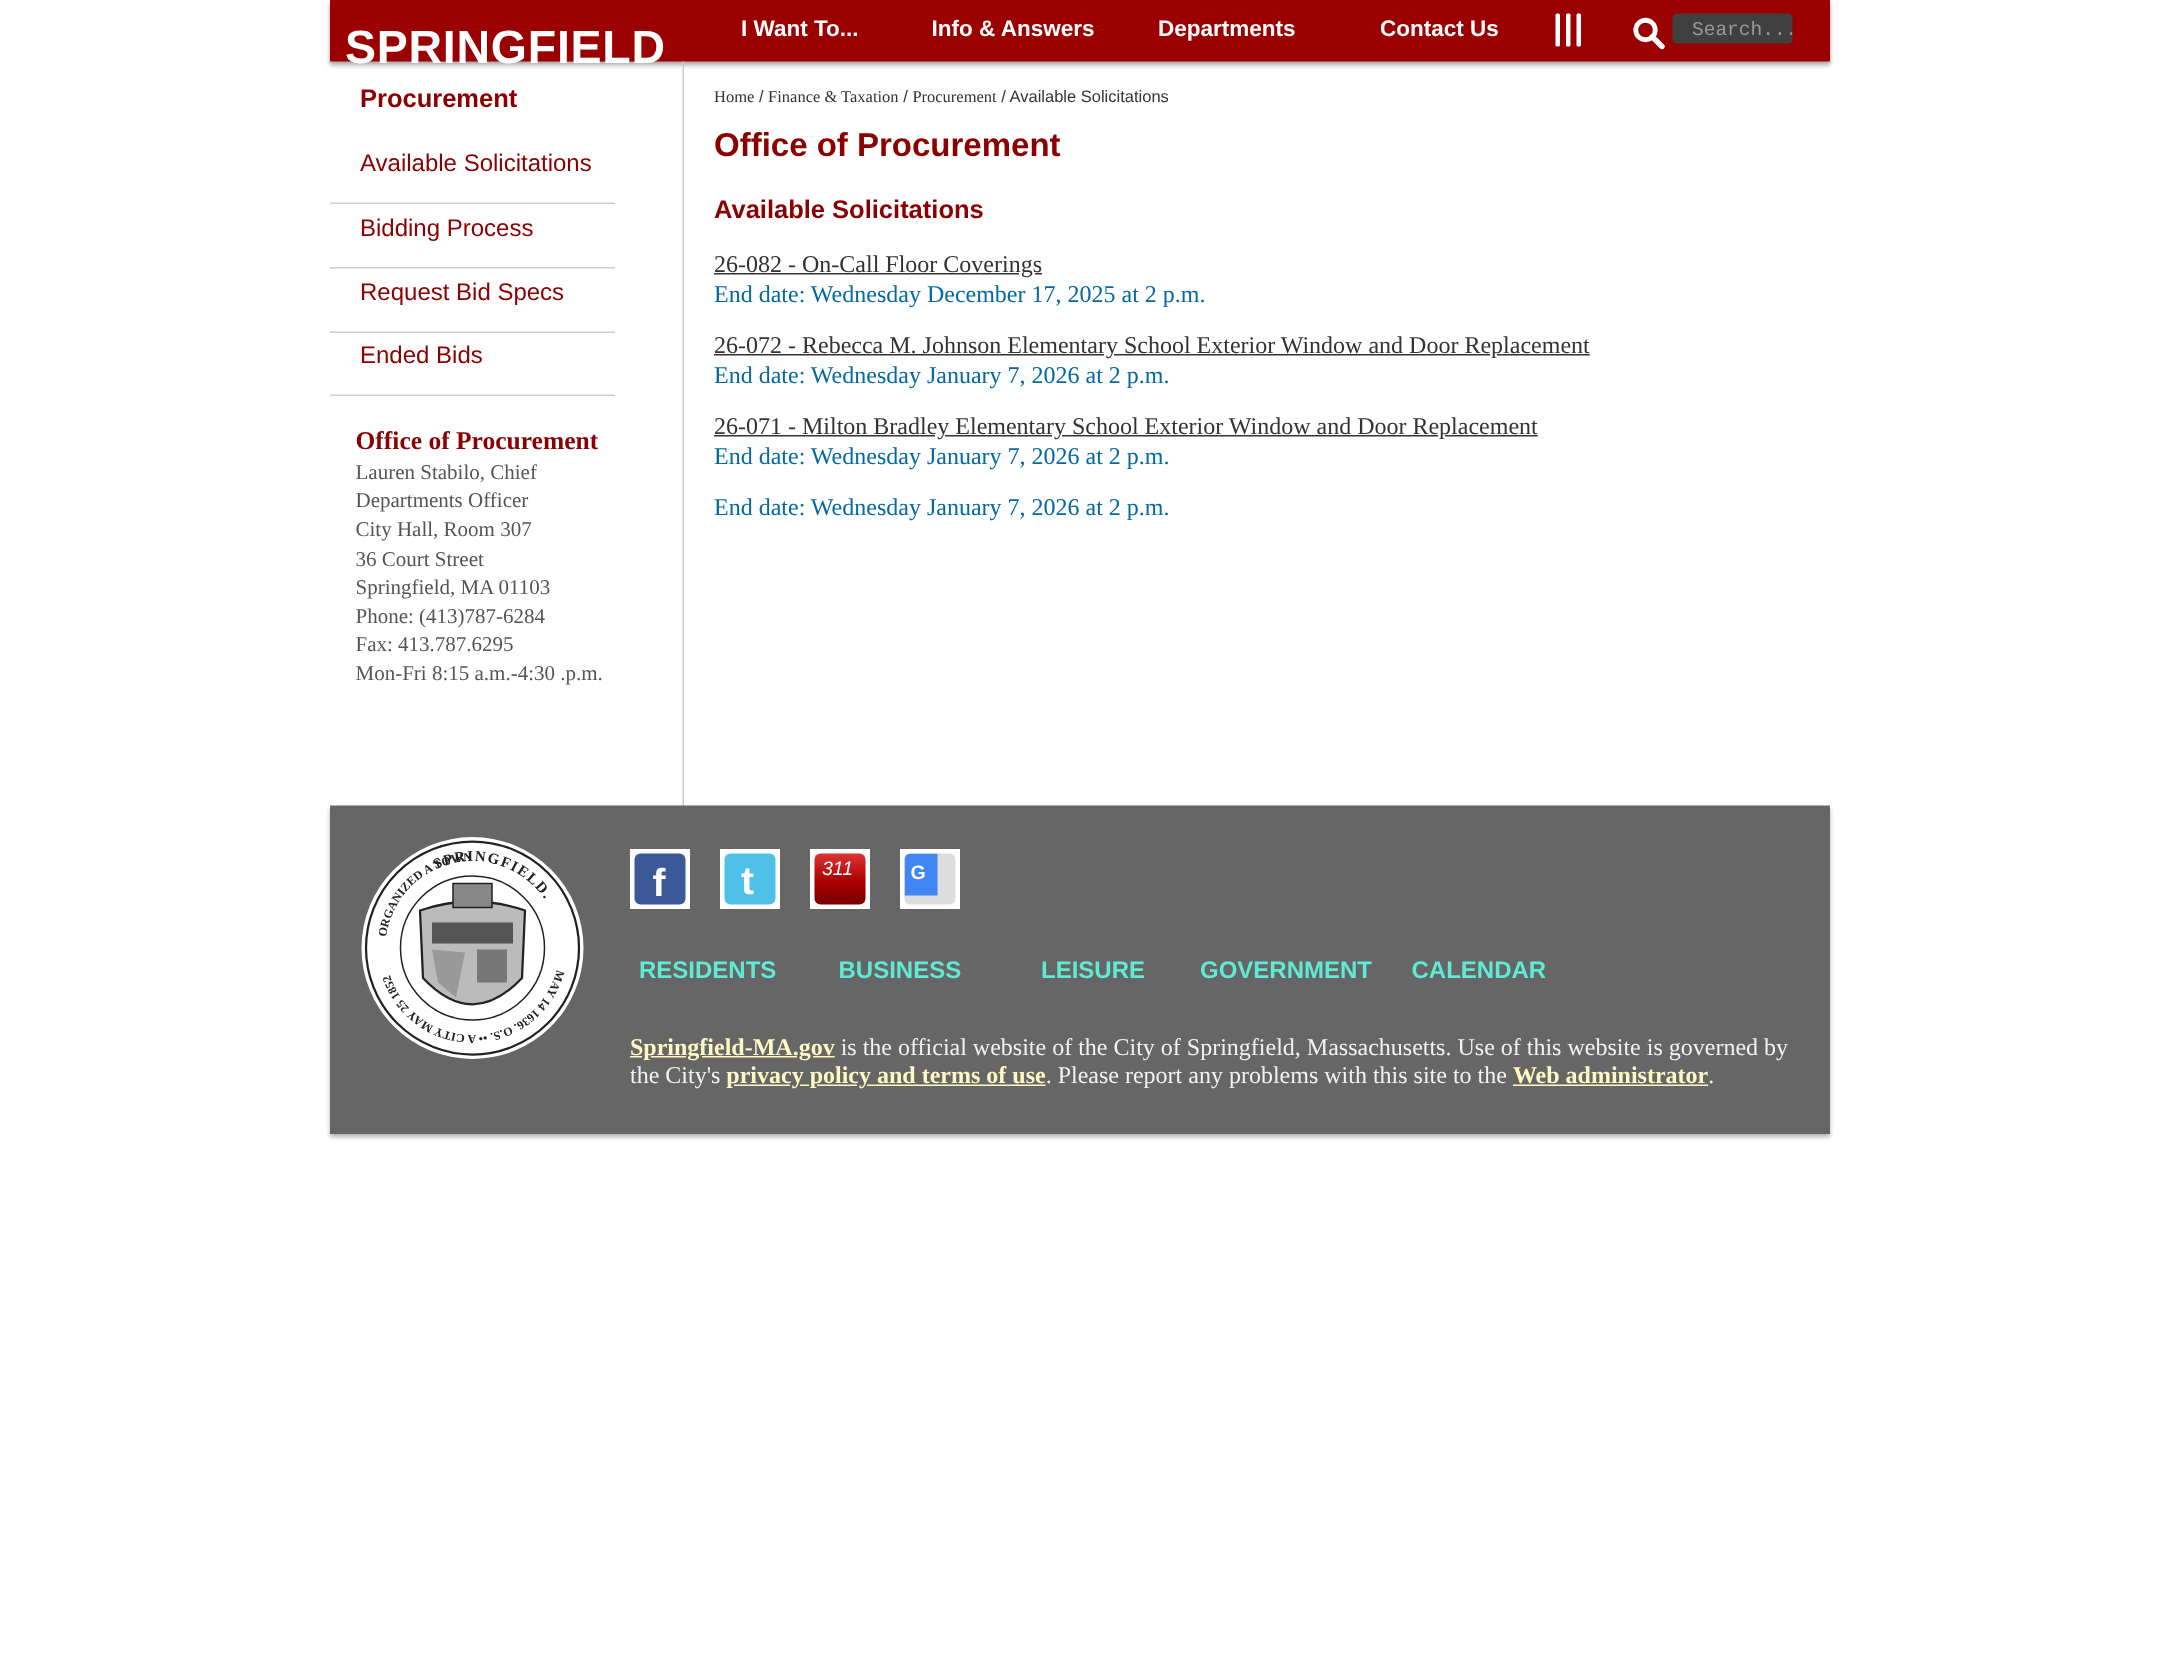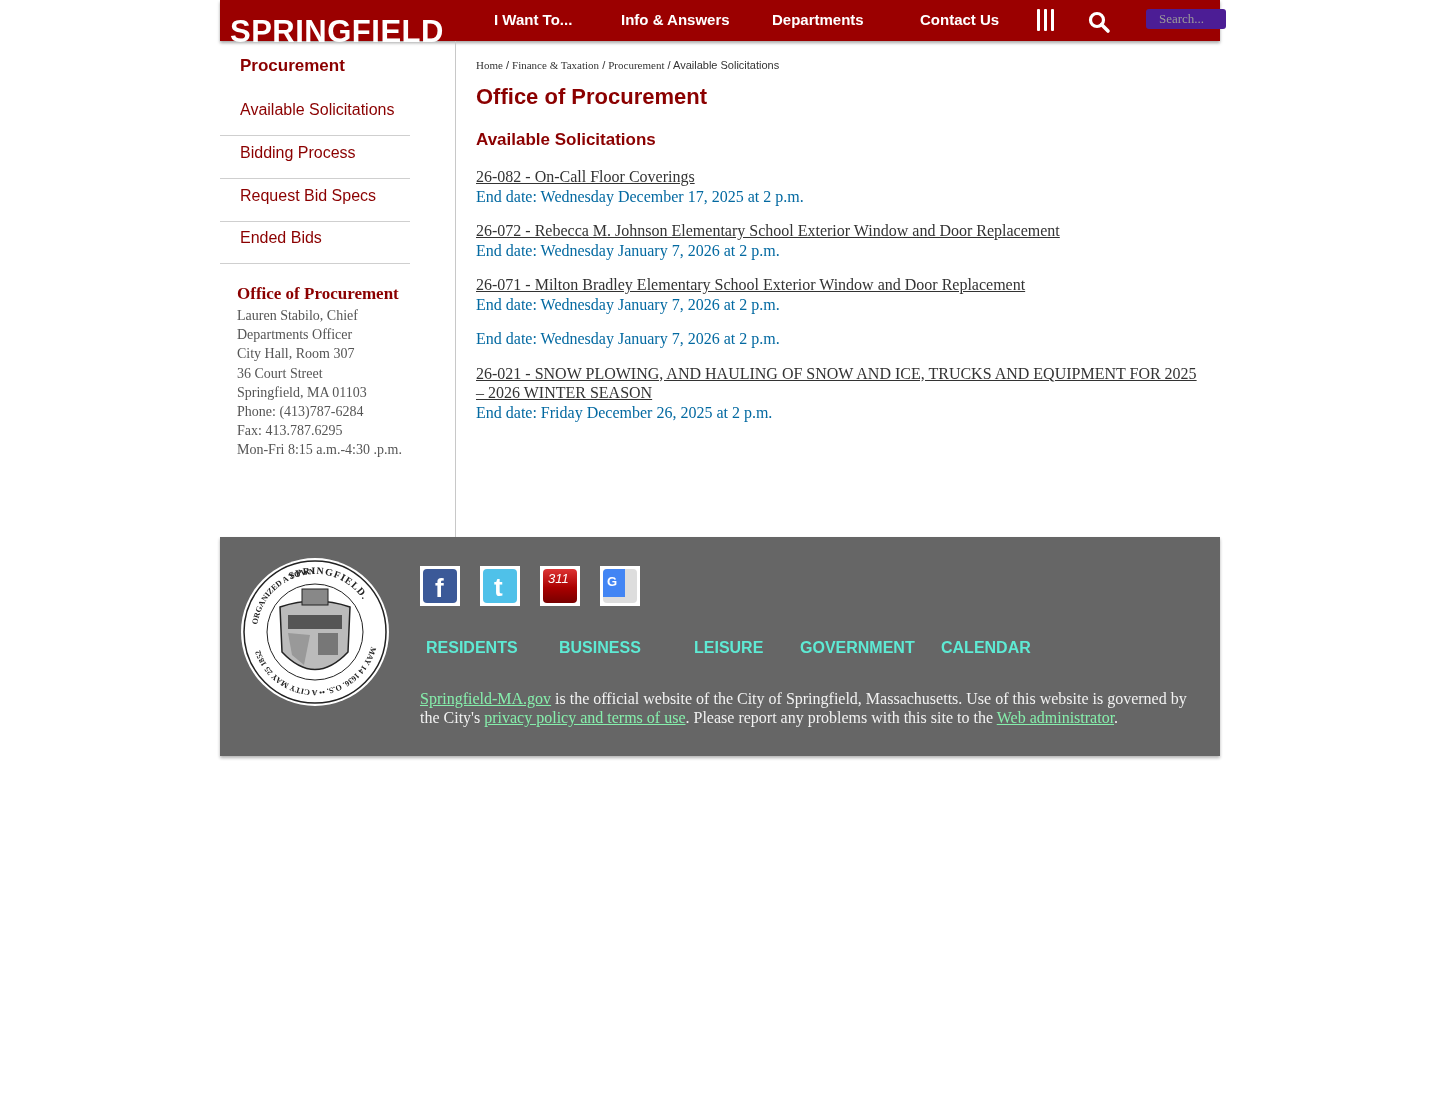--- a/index.html
+++ b/index.html
@@ -20,23 +20,23 @@
     margin-top: 12px;
   }
   .nav-item {
     position: absolute; top: 11px; color: #ffffff; font-weight: bold; font-size: 15px;
     text-decoration: none; cursor: pointer;
   }
   .menu-icon { position: absolute; left: 817px; top: 9px; width: 18px; height: 22px; }
   .menu-icon span { position: absolute; top: 0; width: 3px; height: 22px; background: #fff; border-radius: 1px; }
   .search-icon { position: absolute; left: 867px; top: 10px; width: 24px; height: 24px; }
   .search-input {
-    position: absolute; left: 926px; top: 9px; width: 80px; height: 20px;
-    border: none; border-radius: 3px; background: #4c1d95; color: #999;
-    font-size: 13px; padding-left: 13px; font-family: Liberation Serif, serif;
+    position: absolute; left: 895px; top: 9px; width: 80px; height: 20px;
+    border: none; border-radius: 3px; background: #404040; color: #999;
+    font-size: 13px; padding-left: 13px; font-family: Liberation Mono, monospace;
   }
   .search-input::placeholder { color: #9a9a9a; }
 
   
   .sidebar-divider {
     position: absolute; left: 455px; top: 41px; width: 1px; height: 496px; background: #c8c8c8;
   }
   .side-title {
     position: absolute; left: 240px; top: 56px; color: #8b0000; font-weight: bold; font-size: 17px;
   }
@@ -81,21 +81,21 @@
   .seal { position: absolute; left: 20px; top: 20px; width: 150px; height: 150px; }
   .social { position: absolute; top: 29px; width: 40px; height: 40px; background: #fff; padding: 3px; }
   .social .inner { width: 34px; height: 34px; border-radius: 4px; position: relative; overflow: hidden; }
   .foot-nav {
     position: absolute; top: 102px; color: #5eead4; font-weight: bold; font-size: 16px; text-decoration: none;
   }
   .foot-text {
     position: absolute; left: 200px; top: 152px; width: 780px;
     font-family: "Liberation Serif", serif; font-size: 16px; line-height: 19px; color: #f2f2f2;
   }
-  .foot-text a { color: #86efac; font-weight: normal; text-decoration: underline; }
+  .foot-text a { color: #fef9c3; font-weight: bold; text-decoration: underline; }
 </style>
 </head>
 <body>
 
 <div class="header">
   <a class="logo">SPRINGFIELD</a>
   <a class="nav-item" style="left:274px">I Want To...</a>
   <a class="nav-item" style="left:401px">Info &amp; Answers</a>
   <a class="nav-item" style="left:552px">Departments</a>
   <a class="nav-item" style="left:700px">Contact Us</a>
@@ -154,24 +154,20 @@
   <div class="sol-item">
     <a>26-072 - Rebecca M. Johnson Elementary School Exterior Window and Door Replacement</a>
     <div class="sol-end">End date: Wednesday January 7, 2026 at 2 p.m.</div>
   </div>
   <div class="sol-item">
     <a>26-071 - Milton Bradley Elementary School Exterior Window and Door Replacement</a>
     <div class="sol-end">End date: Wednesday January 7, 2026 at 2 p.m.</div>
   </div>
   <div class="sol-item">
     <div class="sol-end">End date: Wednesday January 7, 2026 at 2 p.m.</div>
-  </div>
-  <div class="sol-item">
-    <a>26-021 - SNOW PLOWING, AND HAULING OF SNOW AND ICE, TRUCKS AND EQUIPMENT FOR 2025 – 2026 WINTER SEASON</a>
-    <div class="sol-end">End date: Friday December 26, 2025 at 2 p.m.</div>
   </div>
 </div>
 
 <div class="footer">
   <div class="seal">
     <svg width="150" height="150" viewBox="0 0 150 150">
       <defs>
         <path id="sealArc" d="M 75,75 m -58,0 a 58,58 0 1,1 116,0 a 58,58 0 1,1 -116,0"></path>
       </defs>
       <circle cx="75" cy="75" r="74" fill="#ffffff"></circle>

